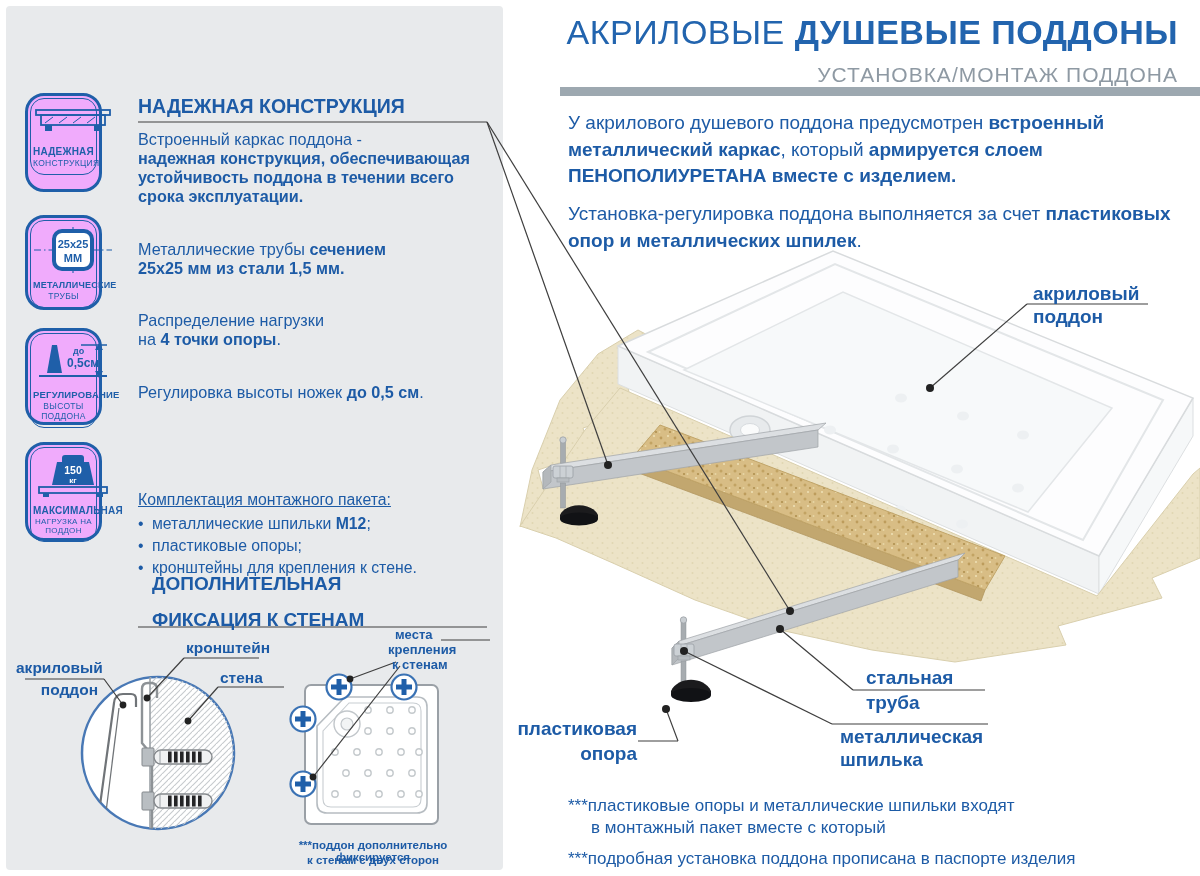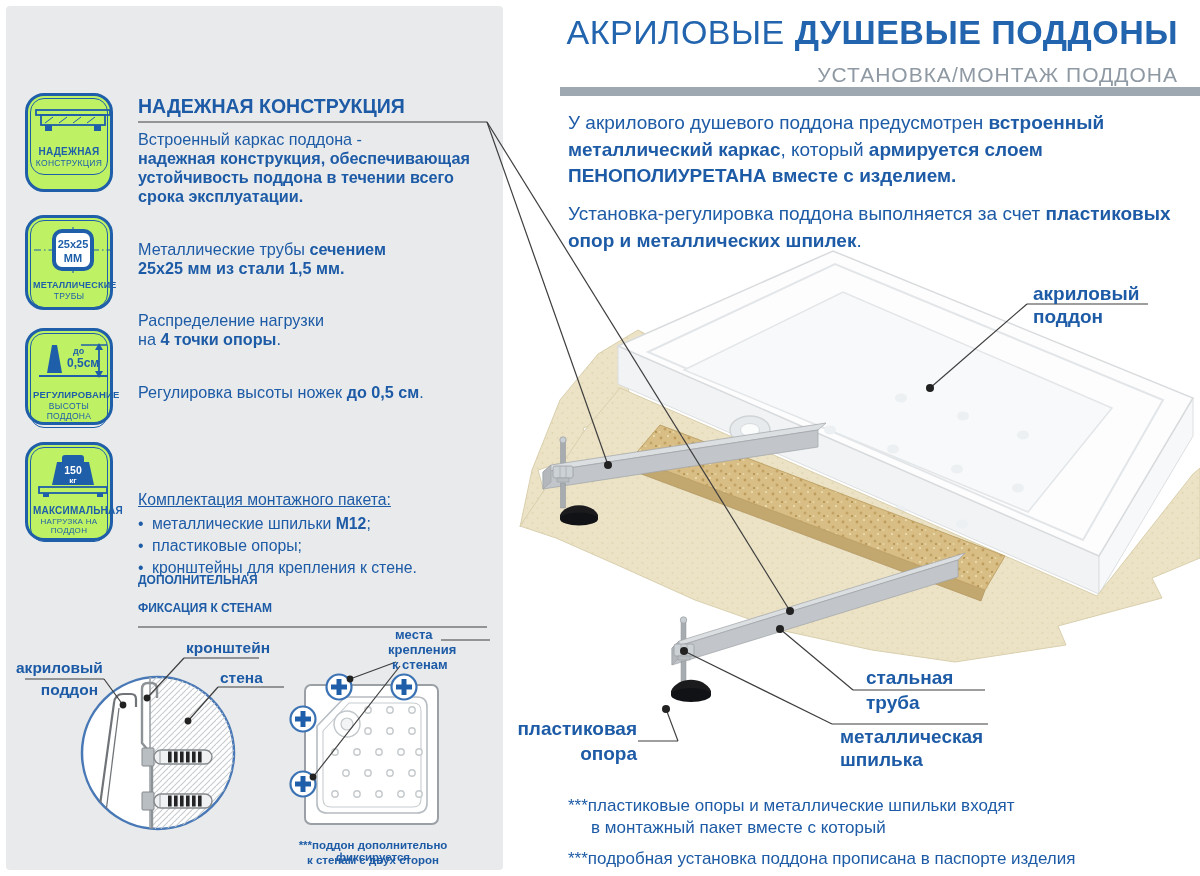--- a/index.html
+++ b/index.html
@@ -9,35 +9,35 @@
   }
   .panel{position:absolute;left:6px;top:6px;width:497px;height:864px;background:#e8eaec;border-radius:4px;}
   .titleblock{position:absolute;right:22px;top:14px;text-align:right;z-index:6;}
   .title{font-size:34px;color:#2264ae;letter-spacing:0.5px;line-height:1.1;}
   .title .reg{font-weight:400;}
   .title .bold{font-weight:700;}
   .subtitle{font-size:21px;color:#8e99a3;letter-spacing:1px;margin-top:12px;}
   .graybar{position:absolute;left:560px;top:87px;width:640px;height:9px;background:#9da8b0;z-index:6;}
 
   
-  .badge{position:absolute;left:25px;width:88px;background:#bef264;border:3.5px solid #1f5fa9;border-radius:19px;box-sizing:border-box;z-index:6;}
+  .badge{position:absolute;left:25px;width:77px;background:#f0abfc;border:3.5px solid #1f5fa9;border-radius:19px;box-sizing:border-box;z-index:6;}
   .badge-inner{margin:2px;border:1.5px solid #1f5fa9;border-radius:14px;padding:5px 2px 6px 2px;text-align:center;}
   .b-l1{font-size:10px;font-weight:700;color:#1f5fa9;letter-spacing:0.2px;margin-top:2px;}
   .b-l2{font-size:8.5px;font-weight:400;color:#1f5fa9;letter-spacing:0.3px;margin-top:1px;}
 
   
   .blue{color:#1d5ba6;}
   .h1{position:absolute;left:138px;top:95px;font-size:19.5px;font-weight:700;z-index:6;}
   .para{position:absolute;left:138px;width:350px;font-size:16.2px;line-height:19px;white-space:pre-line;z-index:6;}
   .kit{position:absolute;left:138px;top:451px;width:355px;font-size:15.8px;z-index:6;margin-top:40px;}
   .kit-h{text-decoration:underline;margin:0 0 4px 0;}
   .kit ul{list-style:none;margin:0;padding:0;}
   .kit li{line-height:22px;padding-left:14px;position:relative;}
   .kit li::before{content:"•";position:absolute;left:0;top:0;}
-  .h2{position:absolute;left:138px;top:566px;font-size:12px;font-weight:700;line-height:28px;white-space:pre-line;z-index:6;}
+  .h2{position:absolute;left:152px;top:566px;font-size:19px;font-weight:700;line-height:36px;white-space:pre-line;z-index:6;}
 
   
   .mainp{position:absolute;left:568px;width:622px;font-size:19px;line-height:26.5px;white-space:pre-line;z-index:6;}
   .fn{position:absolute;font-size:17px;color:#1d5ba6;z-index:6;}
 
   
   .dlab{position:absolute;font-size:19px;font-weight:700;color:#1d5ba6;line-height:1.05;z-index:7;}
   .slab{position:absolute;font-size:15.5px;font-weight:700;color:#1d5ba6;line-height:1.05;z-index:7;}
   .plab{position:absolute;font-size:13px;font-weight:700;color:#1d5ba6;line-height:1.05;z-index:7;}
   .cap{position:absolute;font-size:11.5px;font-weight:700;color:#1d5ba6;text-align:center;z-index:7;}

